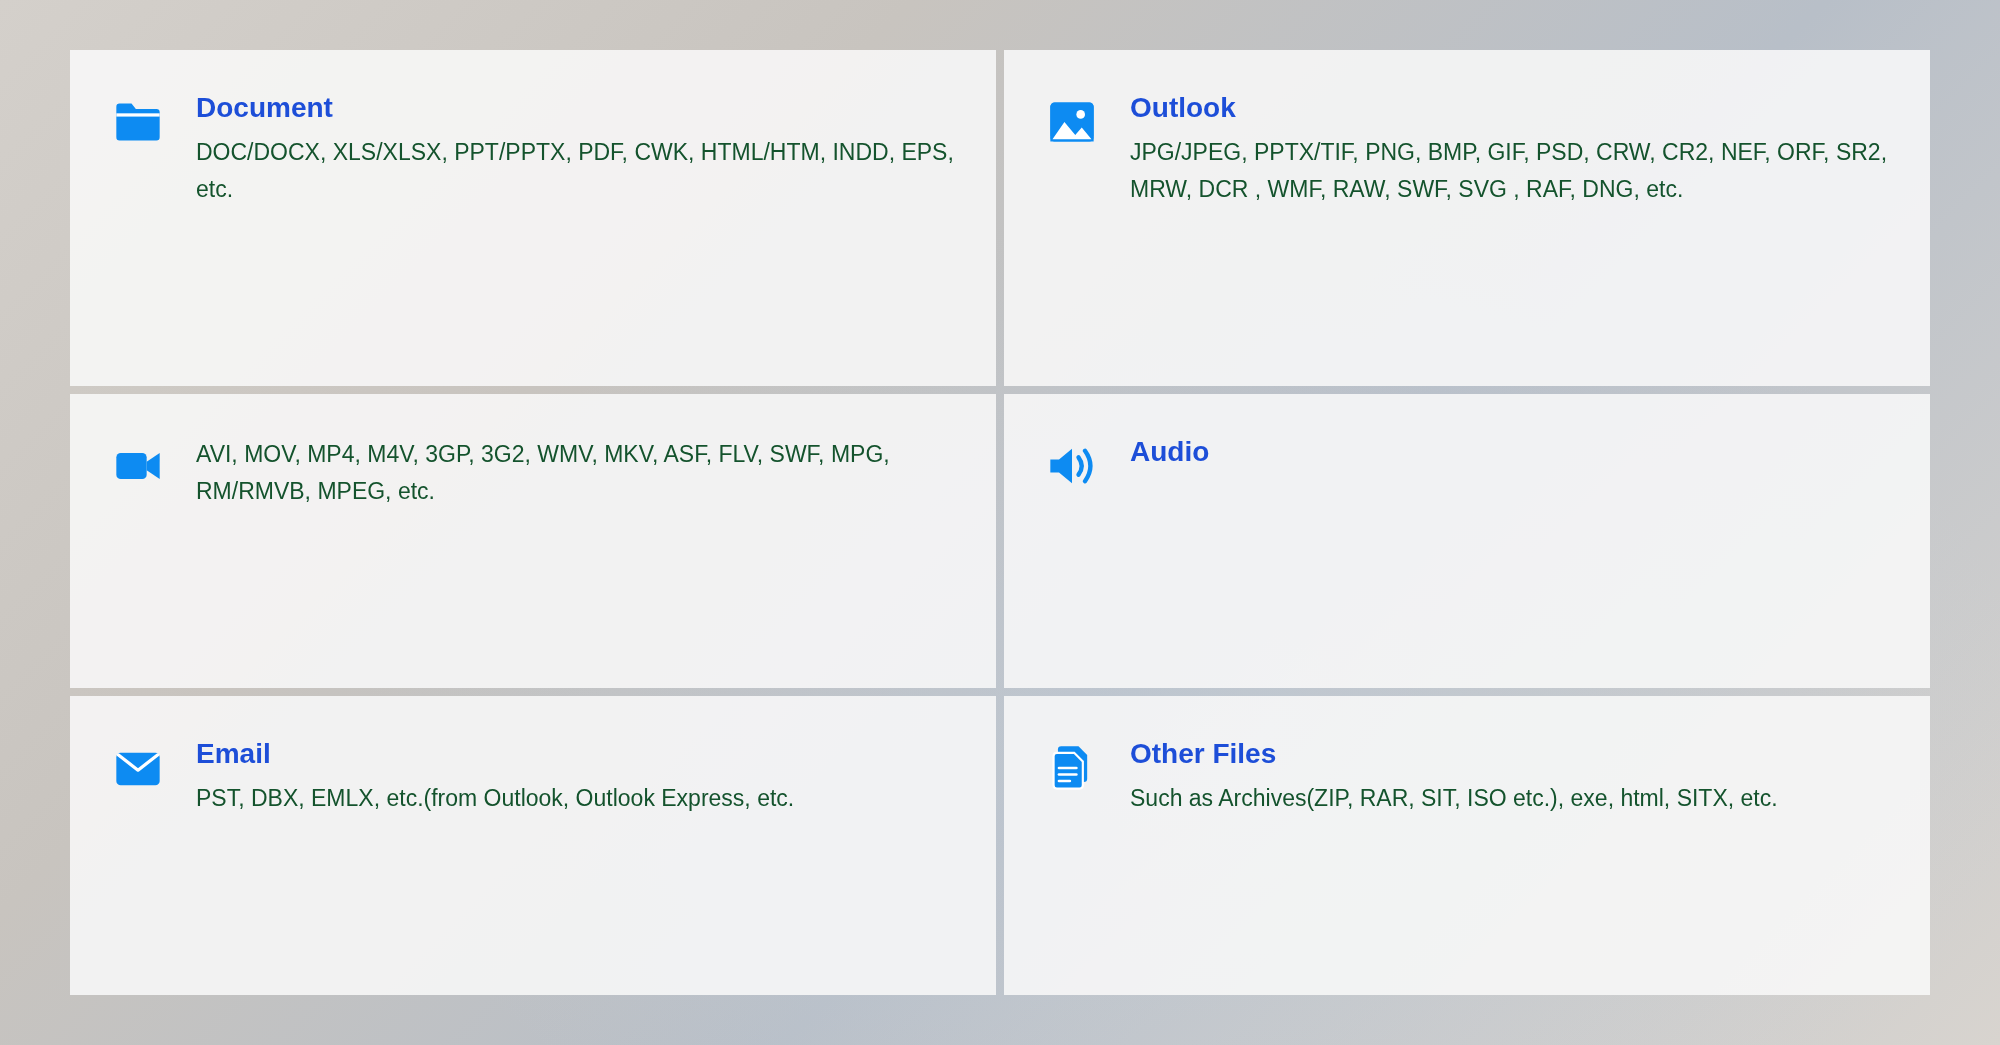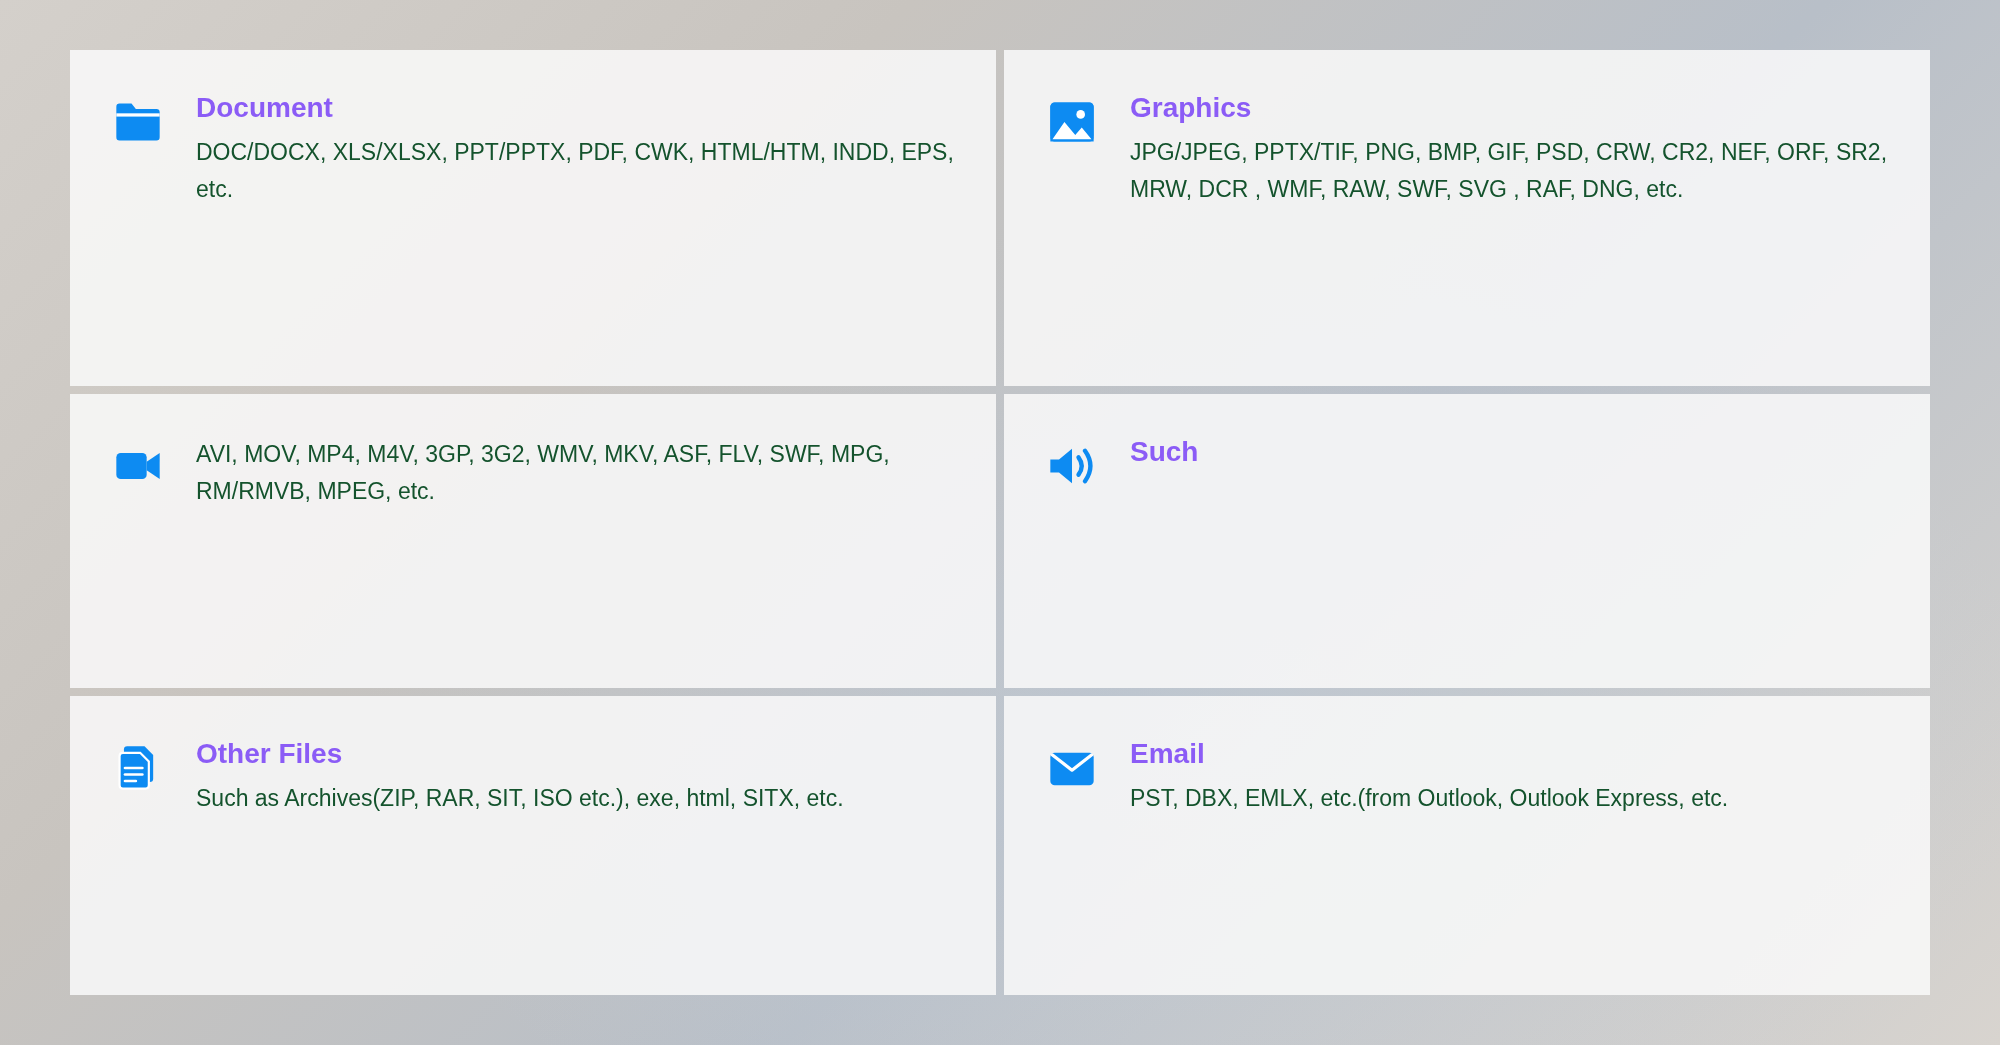--- a/index.html
+++ b/index.html
@@ -52,21 +52,21 @@
       display: flex;
       align-items: center;
       justify-content: center;
     }
     .card-content {
       flex: 1;
     }
     .card-title {
       font-size: 28px;
       font-weight: bold;
-      color: #8b5cf6;
+      color: #1d4ed8;
       margin-bottom: 10px;
     }
     .card-description {
       font-size: 23px;
       color: #14532d;
       line-height: 1.6;
       font-weight: 400;
     }
   </style>
 </head>
@@ -99,21 +99,21 @@
         <path d="M8 42 L18 26 L28 38 L33 31 L44 42 H8 Z" fill="#ffffff"></path>
         <rect x="4" y="6" width="40" height="36" rx="4" fill="none" stroke="#0d8bf2" stroke-width="0"></rect>
         <path d="M4 42 H44 V38 L33 26 L27 33 L17 21 L4 38 Z" fill="#ffffff"></path>
         <rect x="4" y="38" width="40" height="4" rx="0" fill="#0d8bf2"></rect>
         <rect x="4" y="6" width="40" height="36" rx="4" fill="#0d8bf2"></rect>
         <circle cx="32" cy="17" r="4" fill="#ffffff"></circle>
         <path d="M6 40 L17 24 L27 36 L33 29 L42 40 Z" fill="#ffffff"></path>
       </svg>
     </div>
     <div class="card-content">
-      <div class="card-title">Graphics</div>
+      <div class="card-title">Outlook</div>
       <div class="card-description">JPG/JPEG, PPTX/TIF, PNG, BMP, GIF, PSD, CRW, CR2, NEF, ORF, SR2, MRW, DCR , WMF, RAW, SWF, SVG , RAF, DNG, etc.</div>
     </div>
   </div>
 
   <div class="card">
     <div class="icon-wrapper">
       <svg class="icon" viewBox="0 0 48 48" fill="none">
         <rect x="4" y="12" width="28" height="24" rx="4" fill="#0d8bf2"></rect>
         <path d="M32 20 L44 12 V36 L32 28 Z" fill="#0d8bf2"></path>
       </svg>
@@ -125,46 +125,46 @@
 
   <div class="card">
     <div class="icon-wrapper">
       <svg class="icon" viewBox="0 0 48 48" fill="none">
         <path d="M4 18 H12 L24 8 V40 L12 30 H4 Z" fill="#0d8bf2"></path>
         <path d="M30 16 Q36 24 30 32" stroke="#0d8bf2" stroke-width="4" fill="none" stroke-linecap="round"></path>
         <path d="M36 10 Q46 24 36 38" stroke="#0d8bf2" stroke-width="4" fill="none" stroke-linecap="round"></path>
       </svg>
     </div>
     <div class="card-content">
-      <div class="card-title">Such</div>
+      <div class="card-title">Audio</div>
+    </div>
+  </div>
+
+  <div class="card">
+    <div class="icon-wrapper">
+      <svg class="icon" viewBox="0 0 48 48" fill="none">
+        <rect x="4" y="10" width="40" height="30" rx="4" fill="#0d8bf2"></rect>
+        <path d="M6 12 L24 26 L42 12" stroke="#ffffff" stroke-width="3" fill="none" stroke-linecap="round" stroke-linejoin="round"></path>
+      </svg>
+    </div>
+    <div class="card-content">
+      <div class="card-title">Email</div>
+      <div class="card-description">PST, DBX, EMLX, etc.(from Outlook, Outlook Express, etc.</div>
     </div>
   </div>
 
   <div class="card">
     <div class="icon-wrapper">
       <svg class="icon" viewBox="0 0 48 48" fill="none">
         <path d="M14 4 H30 L38 12 V34 C38 36 37 37 35 37 H14 C12 37 11 36 11 34 V7 C11 5 12 4 14 4 Z" fill="#0d8bf2"></path>
         <path d="M10 10 H26 L34 18 V40 C34 42 33 43 31 43 H10 C8 43 7 42 7 40 V13 C7 11 8 10 10 10 Z" fill="#0d8bf2" stroke="#ffffff" stroke-width="2"></path>
         <line x1="12" y1="24" x2="28" y2="24" stroke="#ffffff" stroke-width="2.5" stroke-linecap="round"></line>
         <line x1="12" y1="30" x2="28" y2="30" stroke="#ffffff" stroke-width="2.5" stroke-linecap="round"></line>
         <line x1="12" y1="36" x2="22" y2="36" stroke="#ffffff" stroke-width="2.5" stroke-linecap="round"></line>
       </svg>
     </div>
     <div class="card-content">
       <div class="card-title">Other Files</div>
       <div class="card-description">Such as Archives(ZIP, RAR, SIT, ISO etc.), exe, html, SITX, etc.</div>
     </div>
   </div>
 
-  <div class="card">
-    <div class="icon-wrapper">
-      <svg class="icon" viewBox="0 0 48 48" fill="none">
-        <rect x="4" y="10" width="40" height="30" rx="4" fill="#0d8bf2"></rect>
-        <path d="M6 12 L24 26 L42 12" stroke="#ffffff" stroke-width="3" fill="none" stroke-linecap="round" stroke-linejoin="round"></path>
-      </svg>
-    </div>
-    <div class="card-content">
-      <div class="card-title">Email</div>
-      <div class="card-description">PST, DBX, EMLX, etc.(from Outlook, Outlook Express, etc.</div>
-    </div>
-  </div>
-
 </div>
 
 </body></html>

